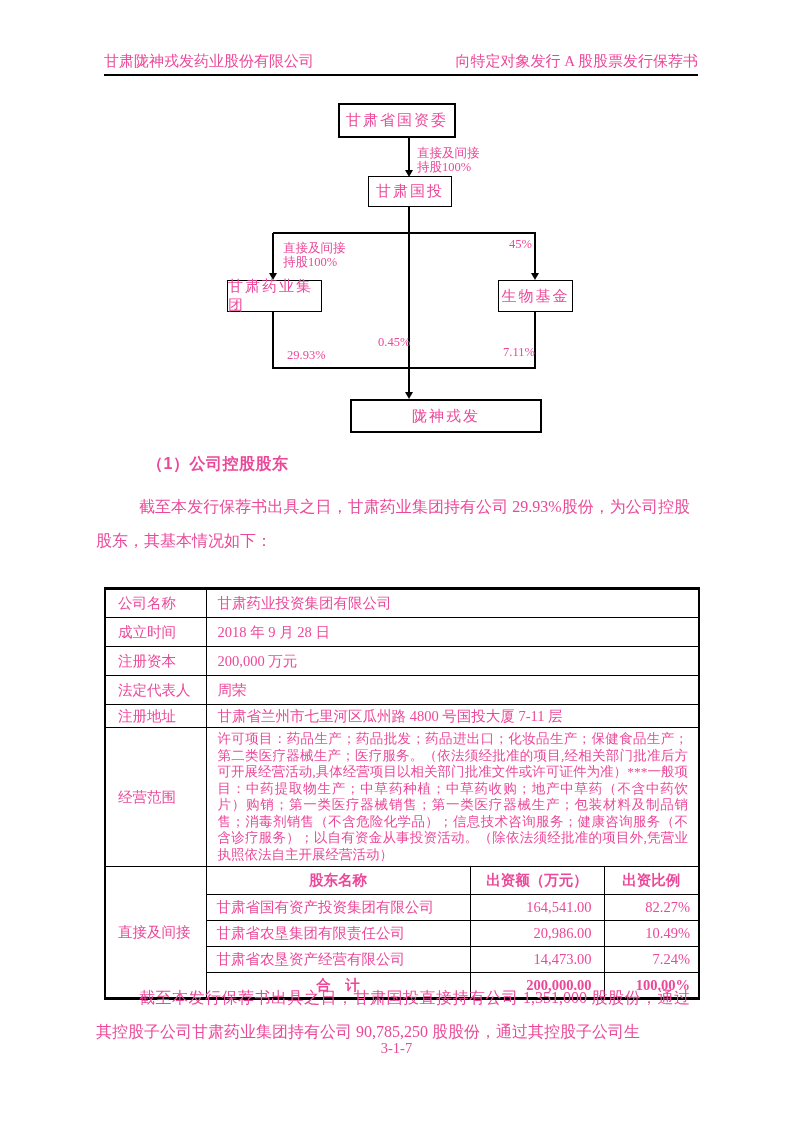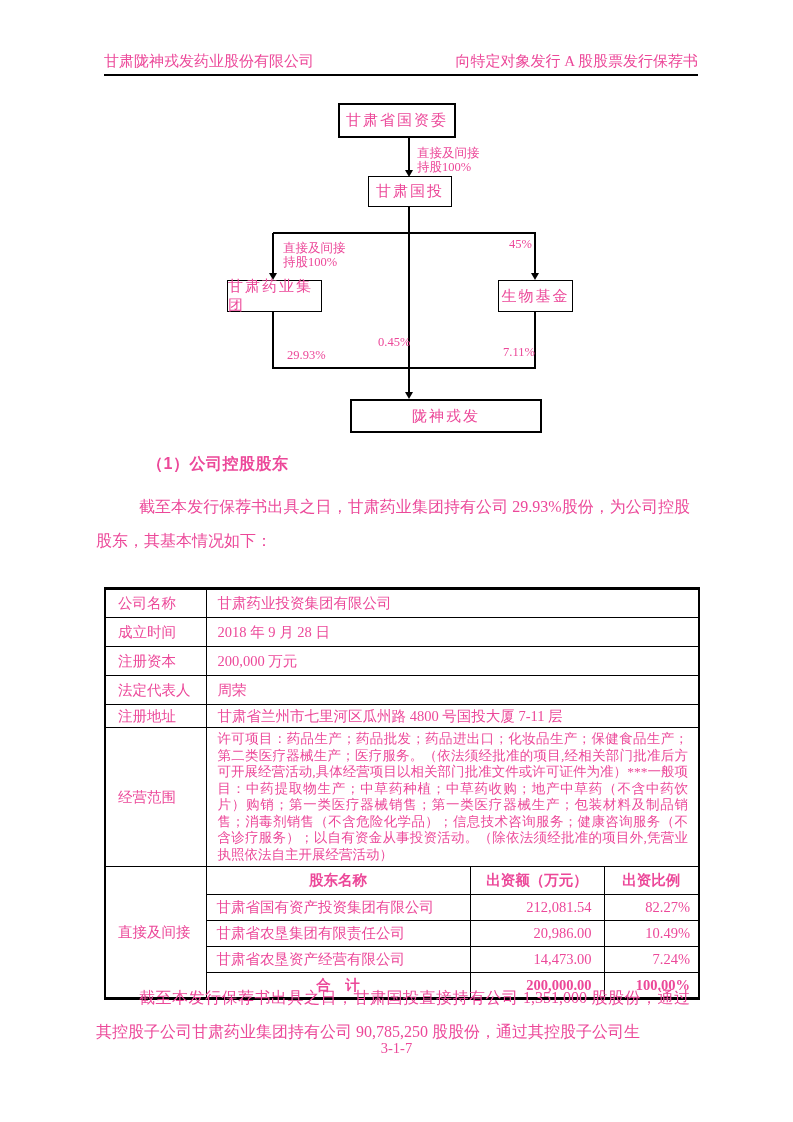--- a/index.html
+++ b/index.html
@@ -184,21 +184,21 @@
         </td>
       </tr>
       <tr class="rh">
         <td class="lbl" rowspan="5">直接及间接</td>
         <th>股东名称</th>
         <th>出资额（万元）</th>
         <th>出资比例</th>
       </tr>
       <tr class="rd">
         <td class="name">甘肃省国有资产投资集团有限公司</td>
-        <td class="amt">212,081.54</td>
+        <td class="amt">164,541.00</td>
         <td class="pct">82.27%</td>
       </tr>
       <tr class="rd">
         <td class="name">甘肃省农垦集团有限责任公司</td>
         <td class="amt">20,986.00</td>
         <td class="pct">10.49%</td>
       </tr>
       <tr class="rd">
         <td class="name">甘肃省农垦资产经营有限公司</td>
         <td class="amt">14,473.00</td>

